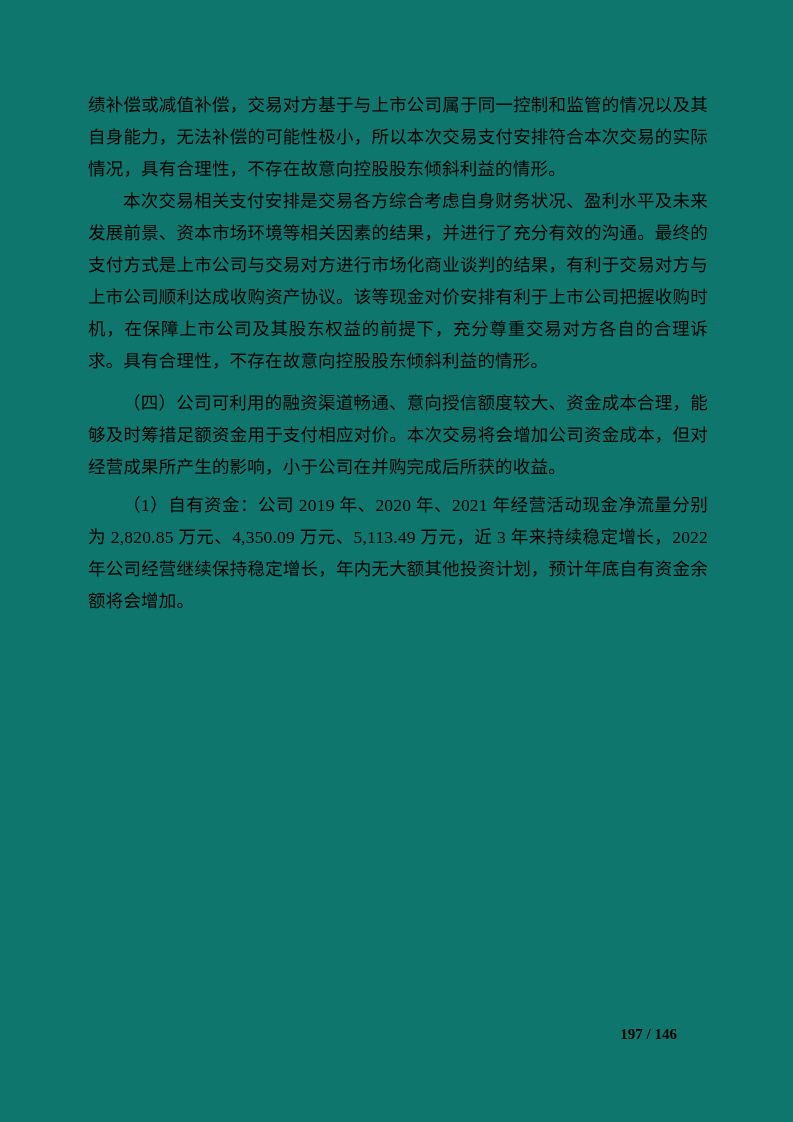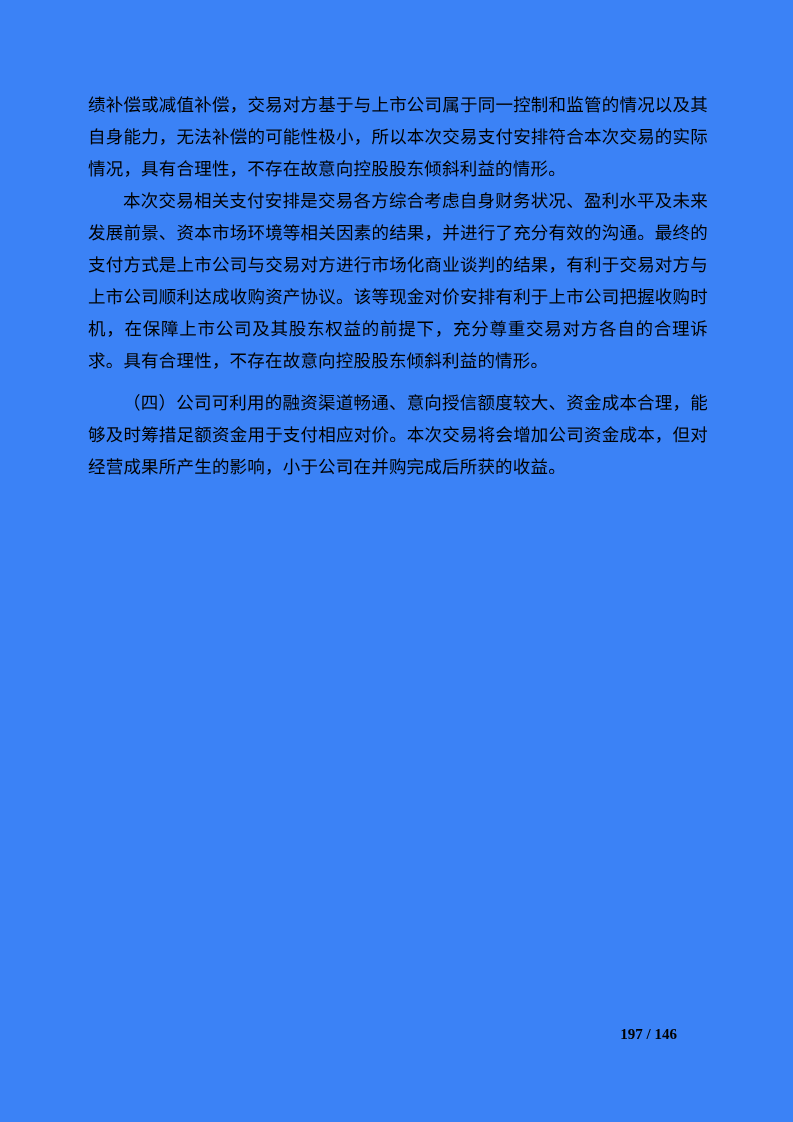--- a/index.html
+++ b/index.html
@@ -4,21 +4,21 @@
 <style>
   html, body {
     margin: 0;
     padding: 0;
     background: #ffffff;
   }
   .page {
     position: relative;
     width: 793px;
     height: 1122px;
-    background: #3b82f6;
+    background: #0f766e;
     overflow: hidden;
     font-family: "Liberation Serif", "DejaVu Serif", serif;
     color: #000000;
   }
   .content {
     position: absolute;
     left: 88px;
     top: 89px;
     width: 620px;
     font-size: 17.5px;
@@ -53,15 +53,16 @@
   }
 </style>
 </head>
 <body>
 
 <div class="page">
   <div class="content">
     <p class="no-indent">绩补偿或减值补偿，交易对方基于与上市公司属于同一控制和监管的情况以及其自身能力，无法补偿的可能性极小，所以本次交易支付安排符合本次交易的实际情况，具有合理性，不存在故意向控股股东倾斜利益的情形。</p>
     <p>本次交易相关支付安排是交易各方综合考虑自身财务状况、盈利水平及未来发展前景、资本市场环境等相关因素的结果，并进行了充分有效的沟通。最终的支付方式是上市公司与交易对方进行市场化商业谈判的结果，有利于交易对方与上市公司顺利达成收购资产协议。该等现金对价安排有利于上市公司把握收购时机，在保障上市公司及其股东权益的前提下，充分尊重交易对方各自的合理诉求。具有合理性，不存在故意向控股股东倾斜利益的情形。</p>
     <p class="heading">（四）公司可利用的融资渠道畅通、意向授信额度较大、资金成本合理，能够及时筹措足额资金用于支付相应对价。本次交易将会增加公司资金成本，但对经营成果所产生的影响，小于公司在并购完成后所获的收益。</p>
+    <p class="numbered-item">（1）自有资金：公司 2019 年、2020 年、2021 年经营活动现金净流量分别为 2,820.85 万元、4,350.09 万元、5,113.49 万元，近 3 年来持续稳定增长，2022 年公司经营继续保持稳定增长，年内无大额其他投资计划，预计年底自有资金余额将会增加。</p>
   </div>
   <div class="footer">197 / 146</div>
 </div>
 
 </body></html>

